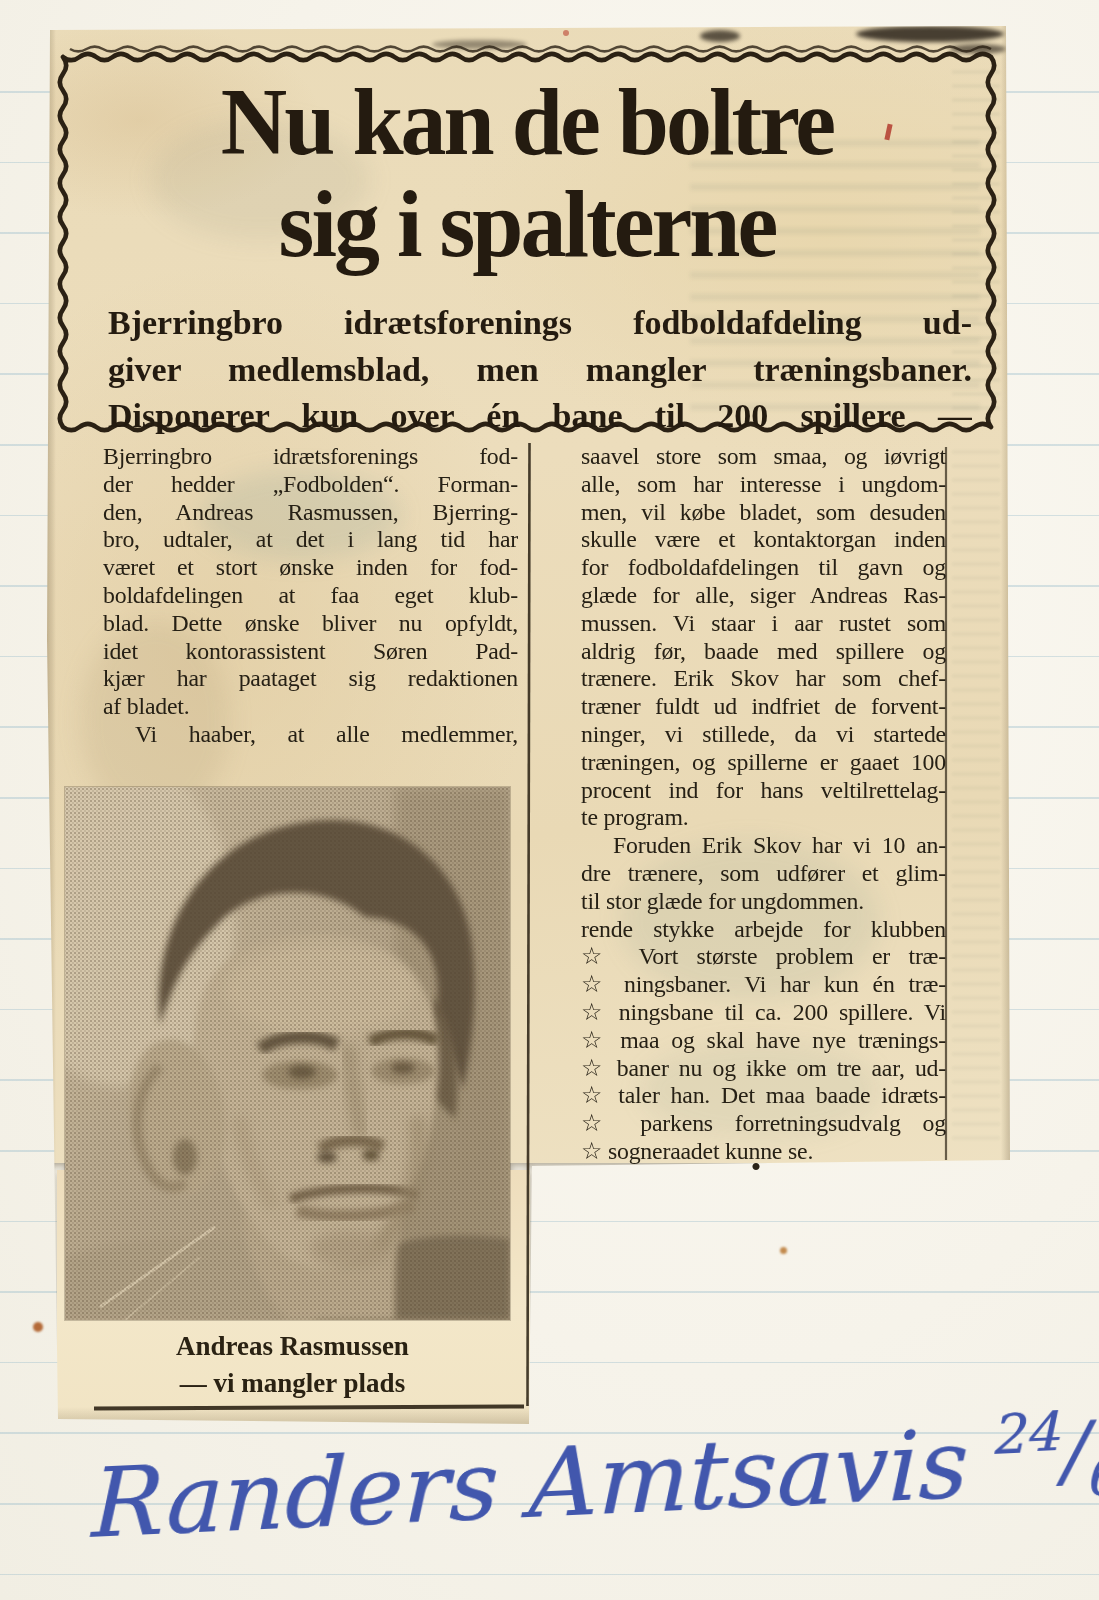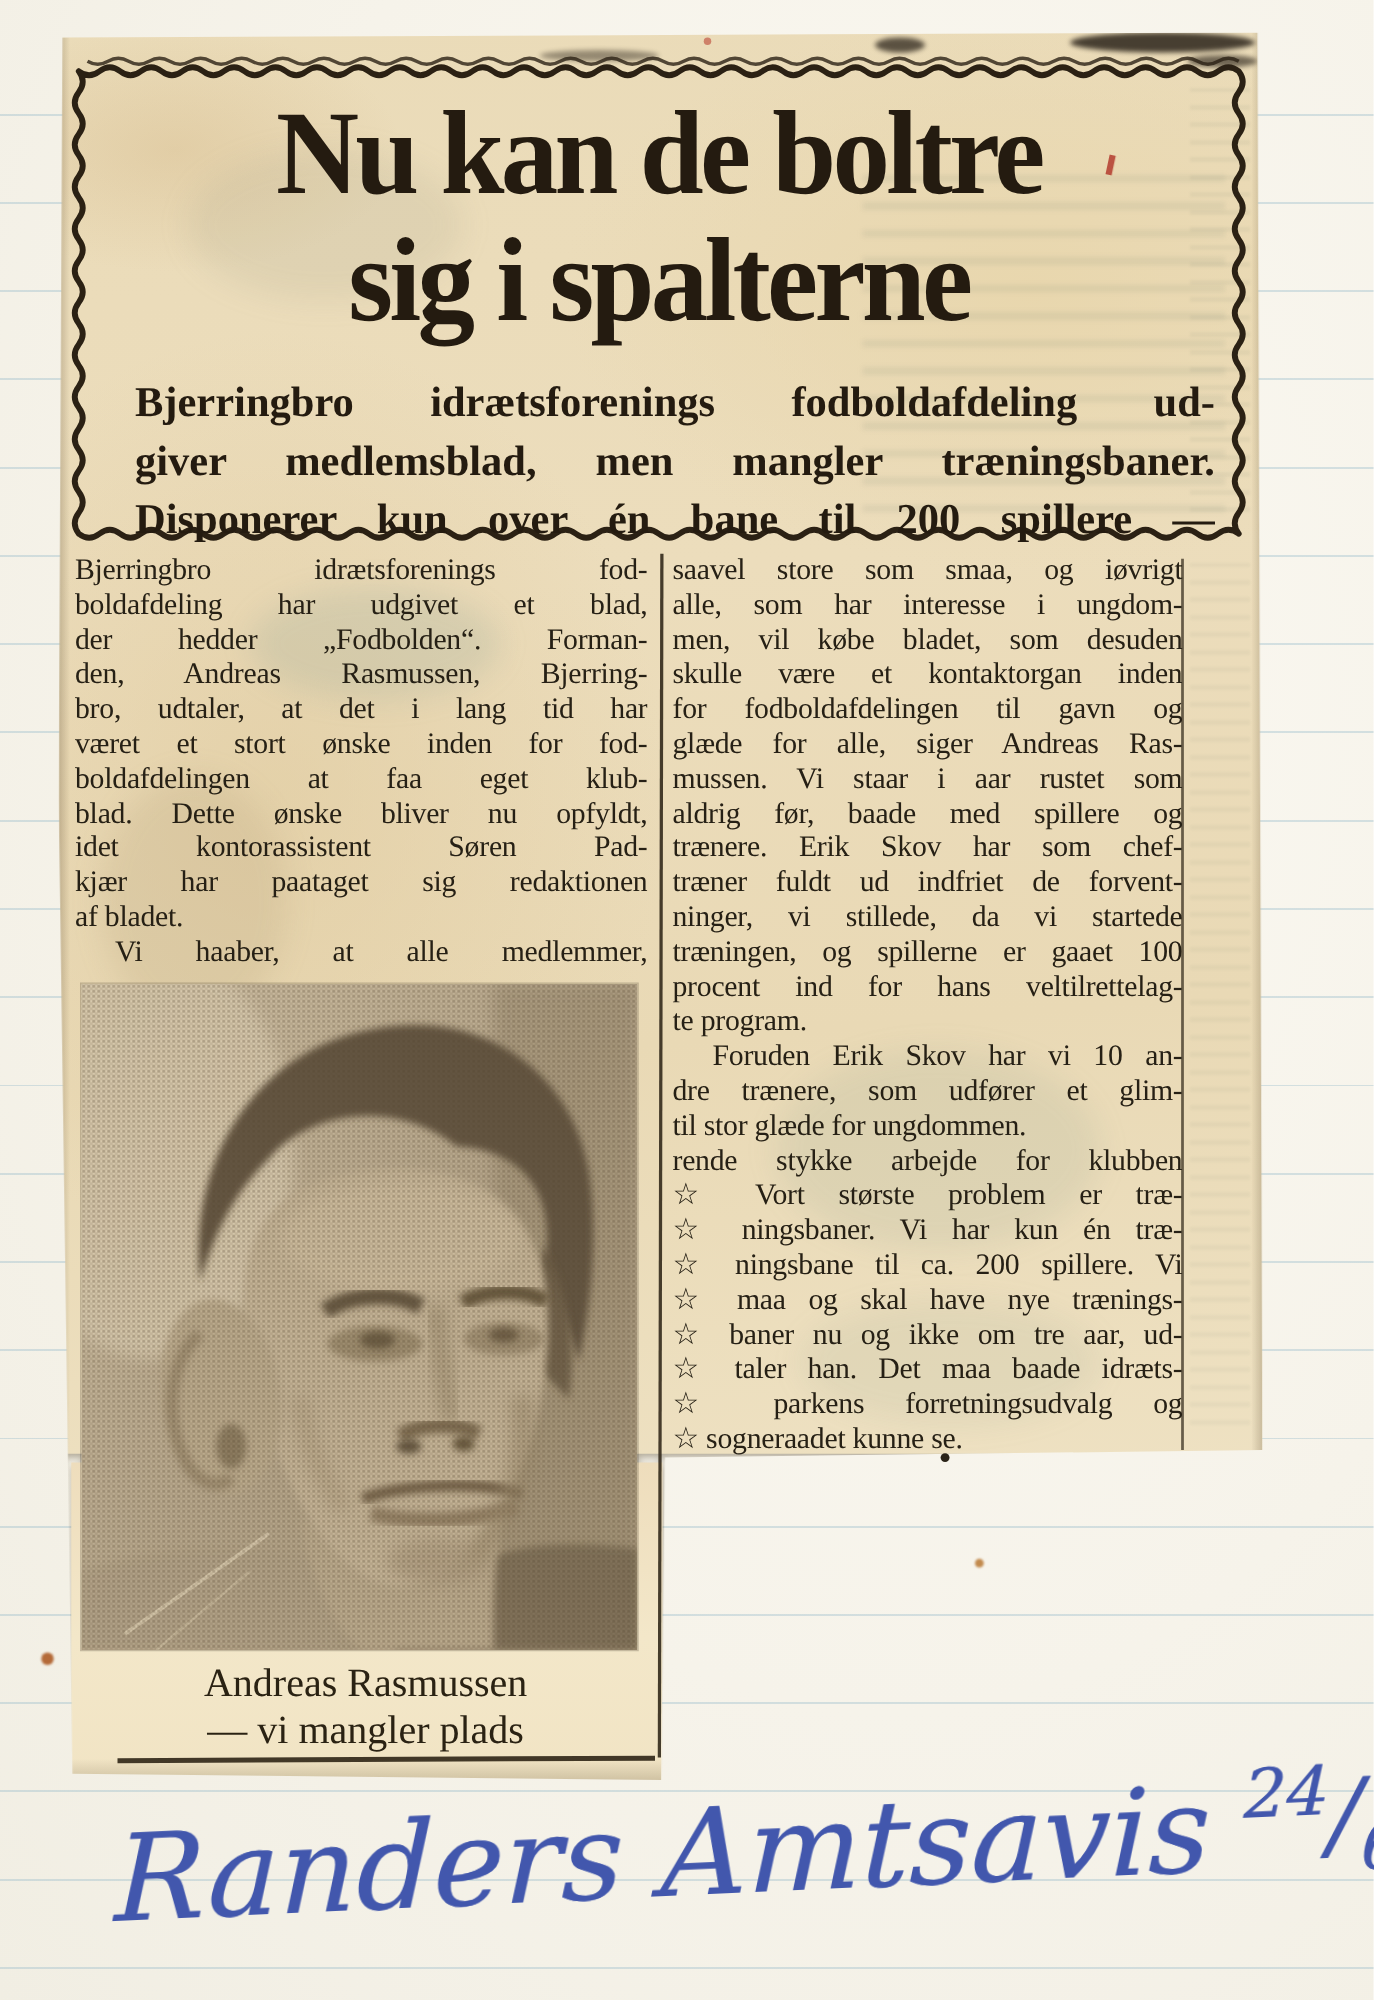--- a/index.html
+++ b/index.html
@@ -45,38 +45,38 @@
         letter-spacing:-3px;transform:scaleY(1.04);}
   .subhead{left:108px;top:286px;width:864px;color:#241b10;
         font-weight:bold;font-size:34px;line-height:46.5px;margin-top:14px;}
   .subhead > div{text-align:justify;text-align-last:justify;height:46.5px;overflow:hidden;}
 
   
   .bodycol{color:#262015;font-size:23.8px;line-height:27.8px;letter-spacing:-0.2px;
         font-family:"Liberation Serif","DejaVu Sans",serif;}
   .col1{left:60px;top:443px;width:458px;}
   .col2{left:538px;top:443px;width:408px;}
-  .ln{text-align:justify;text-align-last:justify;height:27.8px;overflow:hidden;}
+  .ln{text-align:justify;text-align-last:justify;height:27.8px;overflow:hidden;margin-left:43px;}
   .ln.end{text-align-last:left;}
   .ln.ind{text-indent:32px;}
 
   
   .photo{left:65px;top:787px;width:445px;height:533px;overflow:hidden;
          outline:1px solid rgba(60,48,30,.25);}
   .photo svg{display:block;width:100%;height:100%;}
   .halftone{inset:0;
       background-image:radial-gradient(rgba(56,42,26,.30) 1px, rgba(56,42,26,0) 1.45px);
       background-size:4px 4px;}
   .halftone2{inset:0;
       background-image:radial-gradient(rgba(56,42,26,.14) 1px, rgba(56,42,26,0) 1.4px);
       background-size:4px 4px;background-position:2px 2px;}
   .photo-tint{inset:0;background:rgba(228,202,152,.16);}
 
   .caption{left:70px;top:1328px;width:445px;text-align:center;color:#2a2213;
-        font-weight:normal;font-size:32px;line-height:37px;}
+        font-weight:bold;font-size:27px;line-height:37px;}
 
   .end-dot{color:#2a2318;font-size:30px;width:24px;text-align:center;}
 
   
   .edgeL{left:47px;top:30px;width:9px;height:1389px;
          background:linear-gradient(to right, rgba(92,76,48,.28), rgba(92,76,48,0));}
   .edgeR{left:1001px;top:26px;width:9px;height:1134px;
          background:linear-gradient(to left, rgba(92,76,48,.25), rgba(92,76,48,0));}
   .edgeB{left:57px;top:1407px;width:472px;height:17px;
          background:linear-gradient(to top, rgba(92,76,48,.22), rgba(92,76,48,0));}
@@ -135,21 +135,20 @@
   </div>
 
   <div class="abs subhead">
     <div>Bjerringbro idrætsforenings fodboldafdeling ud-</div>
     <div>giver medlemsblad, men mangler træningsbaner.</div>
     <div>Disponerer kun over én bane til 200 spillere —</div>
   </div>
 
   <div class="abs bodycol col1">
     <div class="ln">Bjerringbro idrætsforenings fod-</div>
-    <div class="ln">boldafdeling har udgivet et blad,</div>
     <div class="ln">der hedder „Fodbolden“. Forman-</div>
     <div class="ln">den, Andreas Rasmussen, Bjerring-</div>
     <div class="ln">bro, udtaler, at det i lang tid har</div>
     <div class="ln">været et stort ønske inden for fod-</div>
     <div class="ln">boldafdelingen at faa eget klub-</div>
     <div class="ln">blad. Dette ønske bliver nu opfyldt,</div>
     <div class="ln">idet kontorassistent Søren Pad-</div>
     <div class="ln">kjær har paataget sig redaktionen</div>
     <div class="ln end">af bladet.</div>
     <div class="ln ind">Vi haaber, at alle medlemmer,</div>

